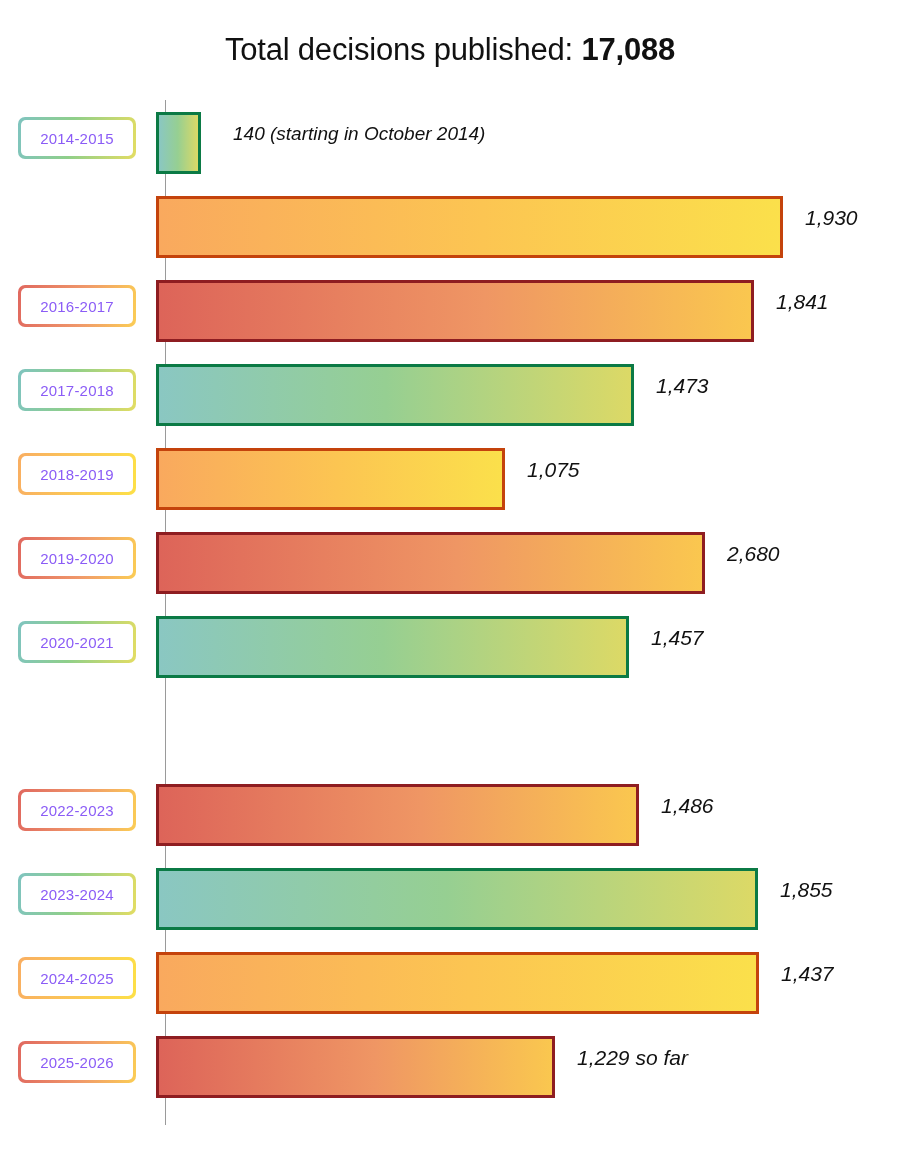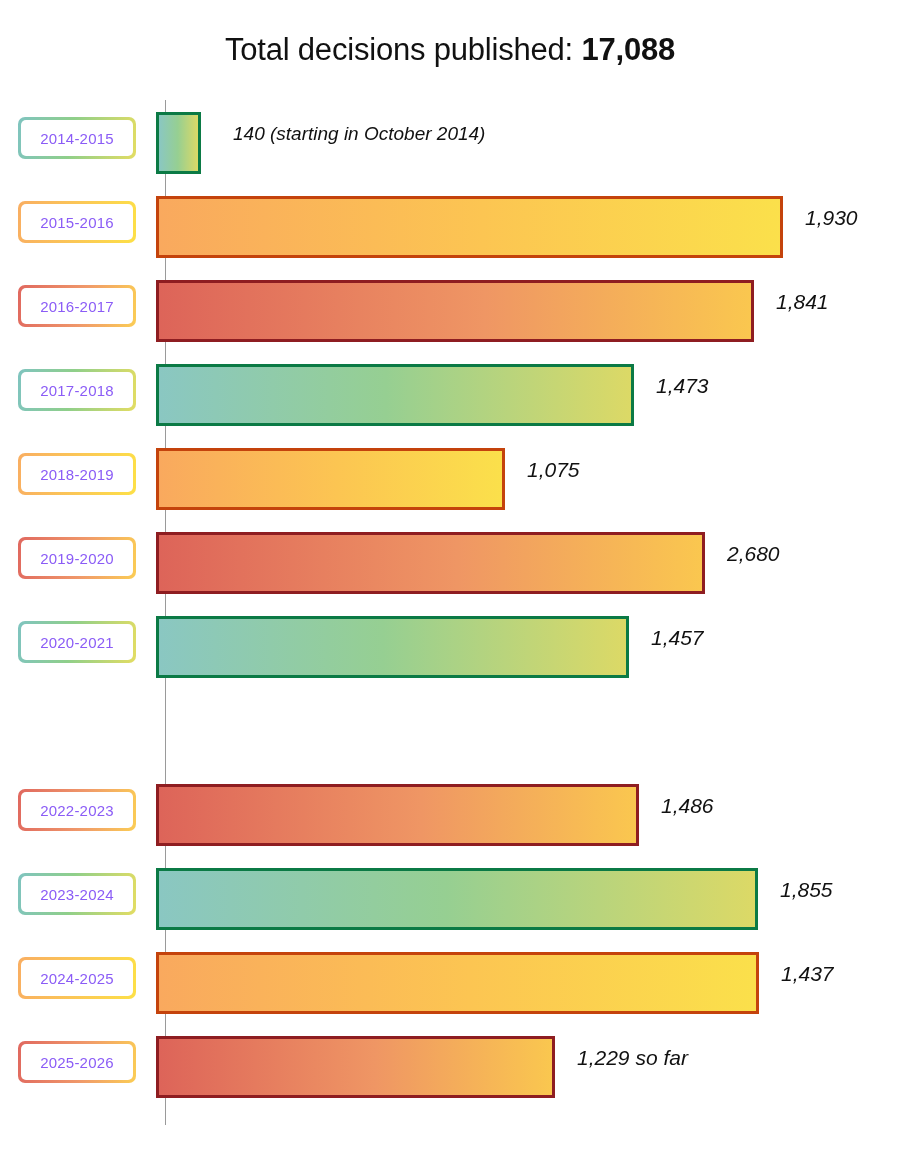--- a/index.html
+++ b/index.html
@@ -147,23 +147,20 @@
 
   <div class="plot" id="plot">
       <div class="bar-row" style="top: 101px;">
         <div class="cat-label pal-green">
           <div class="cat-label-inner">2014-2015</div>
         </div>
         <div class="bar pal-green" style="width: 45px;"></div>
         <div class="bar-value first-row" style="left: 233px;">140 (starting in October 2014)</div>
       </div>
       <div class="bar-row" style="top: 185px;">
-        <div class="cat-label pal-orange">
-          <div class="cat-label-inner">2015-2016</div>
-        </div>
         <div class="bar pal-orange" style="width: 627px;"></div>
         <div class="bar-value" style="left: 805px;">1,930</div>
       </div>
       <div class="bar-row" style="top: 269px;">
         <div class="cat-label pal-red">
           <div class="cat-label-inner">2016-2017</div>
         </div>
         <div class="bar pal-red" style="width: 598px;"></div>
         <div class="bar-value" style="left: 776px;">1,841</div>
       </div>

